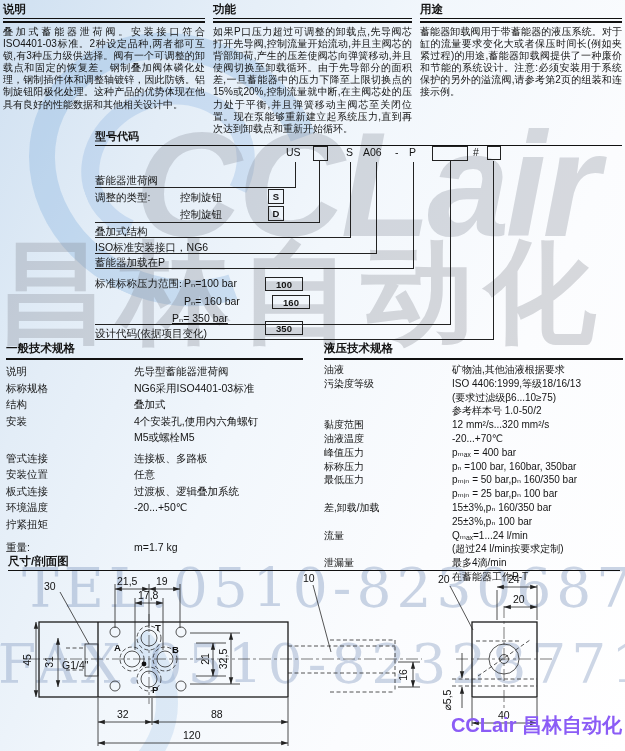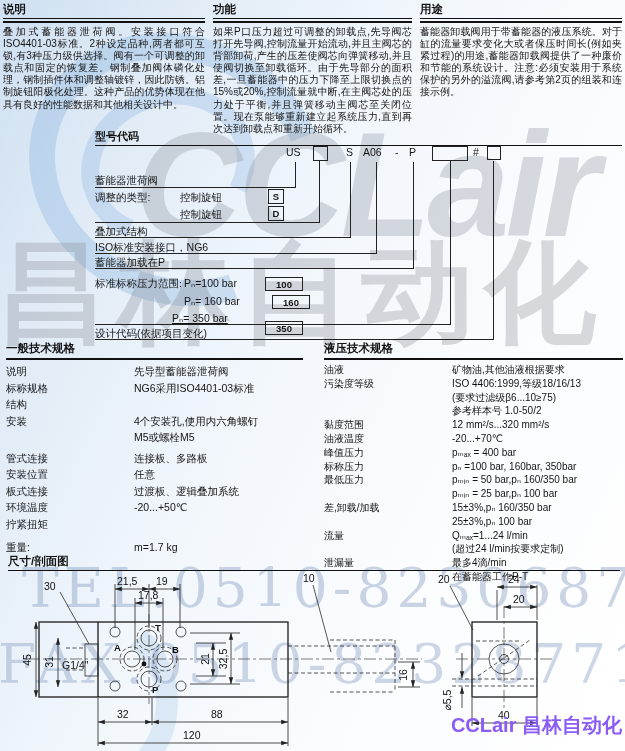--- a/index.html
+++ b/index.html
@@ -138,20 +138,21 @@
   <div class="trow">
       <span class="tl">说明</span>
       <span class="tv">先导型蓄能器泄荷阀</span>
     </div>
   <div class="trow">
       <span class="tl">标称规格</span>
       <span class="tv">NG6采用ISO4401-03标准</span>
     </div>
   <div class="trow">
       <span class="tl">结构</span>
+      <span class="tv">叠加式</span>
     </div>
   <div class="trow">
       <span class="tl">安装</span>
       <span class="tv">4个安装孔,使用内六角螺钉
 M5或螺栓M5</span>
     </div>
   <div class="trow mt1">
       <span class="tl">管式连接</span>
       <span class="tv">连接板、多路板</span>
     </div>

